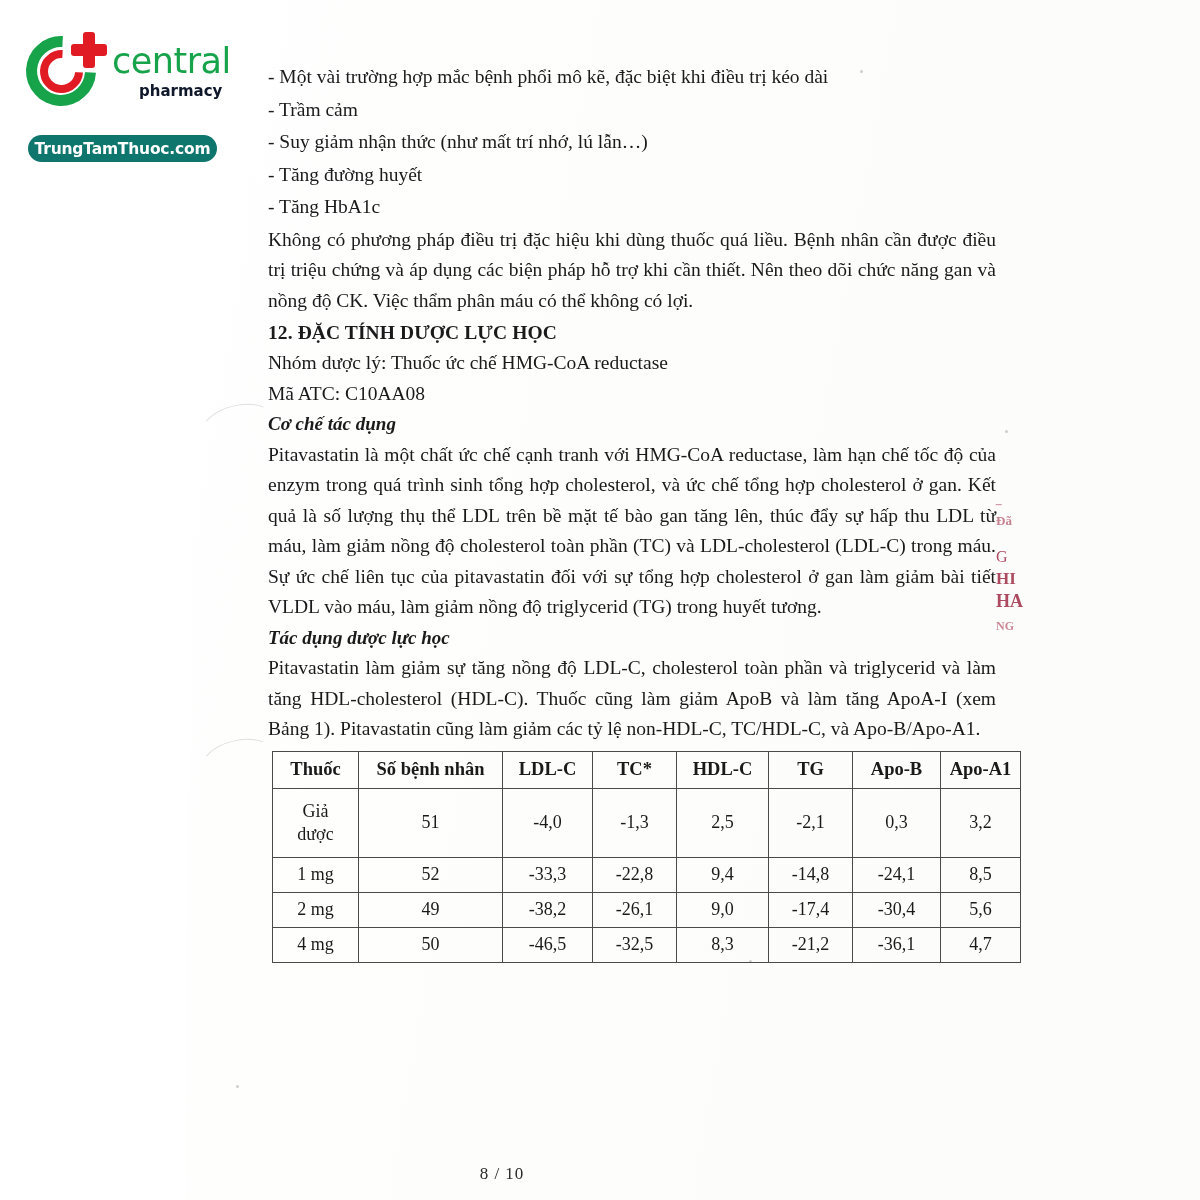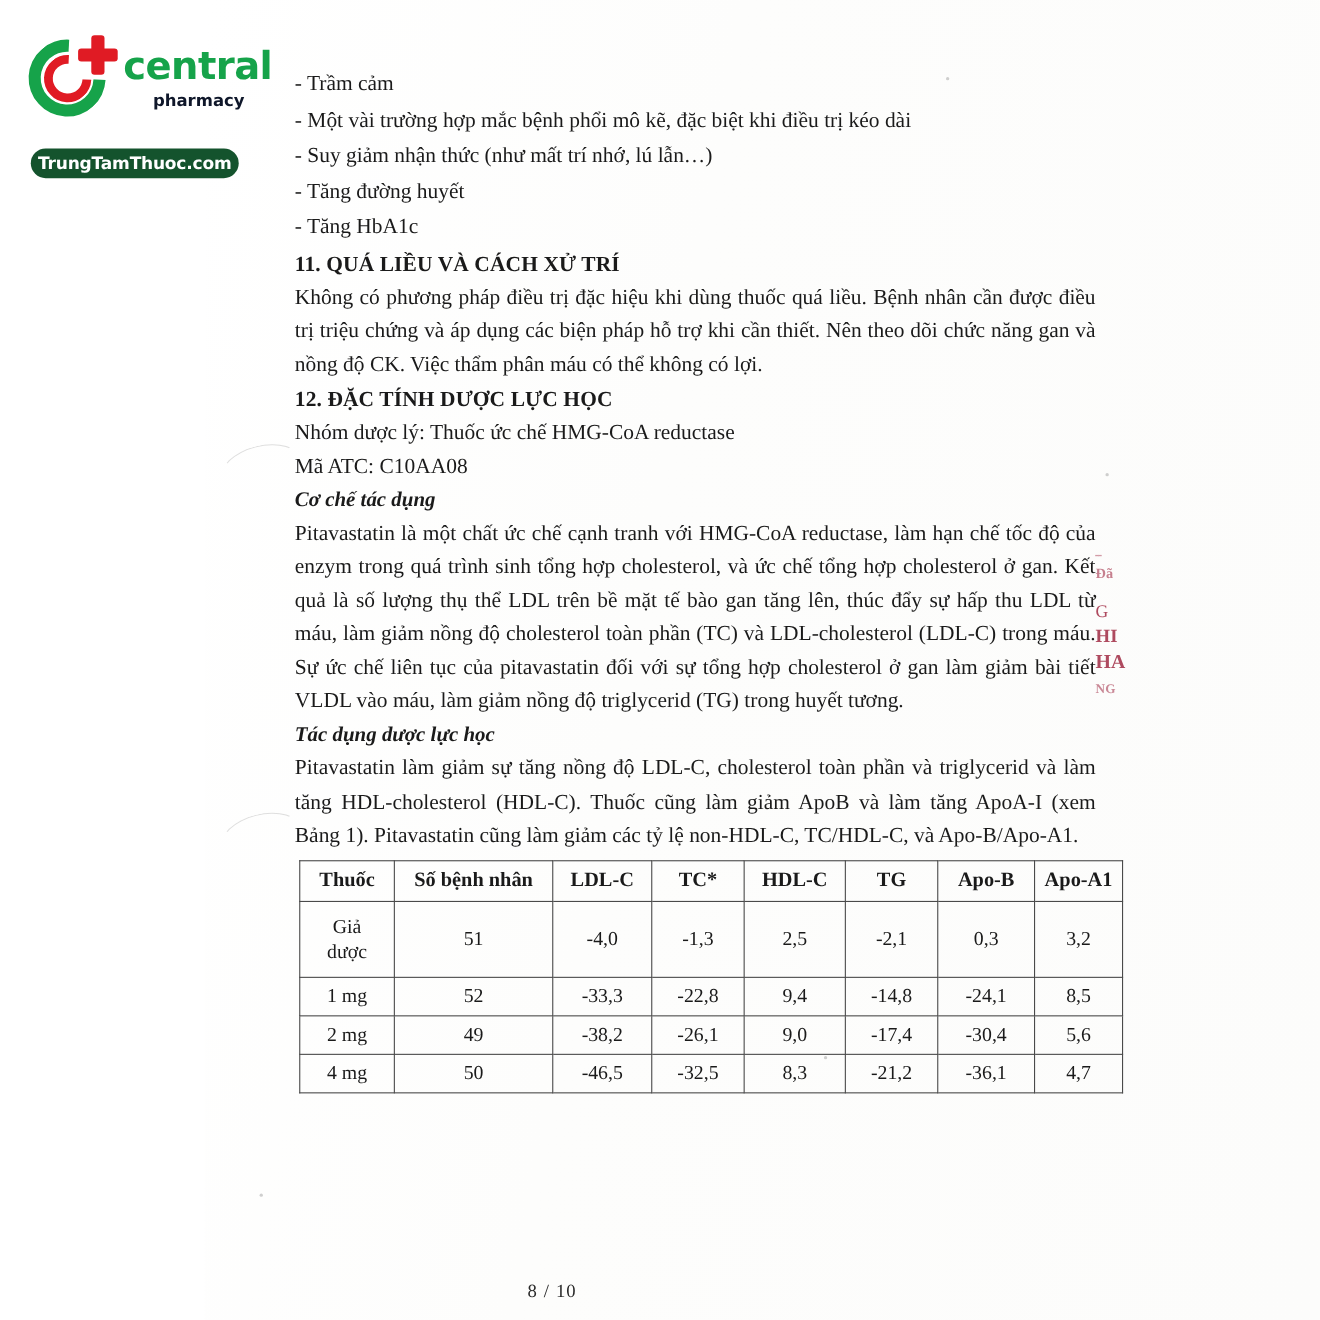--- a/index.html
+++ b/index.html
@@ -103,39 +103,39 @@
     background: #ffffff;
     width: 2px; height: 36px;
     left: 17px; top: 0;
     opacity: .0;
   }
   .logo-word {
     position: absolute;
     left: 100px; top: 22px;
     font-family: "DejaVu Sans", "Liberation Sans", sans-serif;
     font-size: 35px;
-    font-weight: 700;
+    font-weight: 400;
     letter-spacing: -0.5px;
     color: #16a34a;
     line-height: 1;
   }
   .logo-sub {
     position: absolute;
     left: 127px; top: 62px;
     font-family: "DejaVu Sans", "Liberation Sans", sans-serif;
     font-size: 15px;
     font-weight: 600;
     color: #0f172a;
     line-height: 1;
   }
   .logo-banner {
     position: absolute;
     left: 16px; top: 113px;
     width: 189px; height: 27px;
-    background: #14532d;
+    background: #0f766e;
     border-radius: 14px;
     color: #ffffff;
     font-family: "DejaVu Sans", "Liberation Sans", sans-serif;
     font-size: 15.5px;
     font-weight: 700;
     letter-spacing: -0.2px;
     display: flex;
     align-items: center;
     justify-content: center;
     box-sizing: border-box;
@@ -285,30 +285,29 @@
   <span class="sline s0">ــ</span>
   <span class="sline s1">Đã</span>
   <span class="sline s2">G</span>
   <span class="sline s3">HI</span>
   <span class="sline s4">HA</span>
   <span class="sline s5">NG</span>
 </div>
 
 <div id="doc-body">
 
+  <p class="p nojust bullet">- Một vài trường hợp mắc bệnh phổi mô kẽ, đặc biệt khi điều trị kéo dài</p>
   <p class="p nojust bullet">- Trầm cảm</p>
-  <p class="p nojust bullet">- Một vài trường hợp mắc bệnh phổi mô kẽ, đặc biệt khi điều trị kéo dài</p>
 
 
   <p class="p nojust bullet">- Suy giảm nhận thức (như mất trí nhớ, lú lẫn…)</p>
   <p class="p nojust bullet">- Tăng đường huyết</p>
   <p class="p nojust bullet">- Tăng HbA1c</p>
 
 
-  <p class="h-num">11. QUÁ LIỀU VÀ CÁCH XỬ TRÍ</p>
   <p class="p">Không có phương pháp điều trị đặc hiệu khi dùng thuốc quá liều. Bệnh nhân cần được điều trị triệu chứng và áp dụng các biện pháp hỗ trợ khi cần thiết. Nên theo dõi chức năng gan và nồng độ CK. Việc thẩm phân máu có thể không có lợi.</p>
 
   <p class="h-num">12. ĐẶC TÍNH DƯỢC LỰC HỌC</p>
   <p class="p nojust">Nhóm dược lý: Thuốc ức chế HMG-CoA reductase</p>
   <p class="p nojust">Mã ATC: C10AA08</p>
 
   <p class="p italic-head">Cơ chế tác dụng</p>
   <p class="p">Pitavastatin là một chất ức chế cạnh tranh với HMG-CoA reductase, làm hạn chế tốc độ của enzym trong quá trình sinh tổng hợp cholesterol, và ức chế tổng hợp cholesterol ở gan. Kết quả là số lượng thụ thể LDL trên bề mặt tế bào gan tăng lên, thúc đẩy sự hấp thu LDL từ máu, làm giảm nồng độ cholesterol toàn phần (TC) và LDL-cholesterol (LDL-C) trong máu. Sự ức chế liên tục của pitavastatin đối với sự tổng hợp cholesterol ở gan làm giảm bài tiết VLDL vào máu, làm giảm nồng độ triglycerid (TG) trong huyết tương.</p>
 
   <p class="p italic-head">Tác dụng dược lực học</p>

